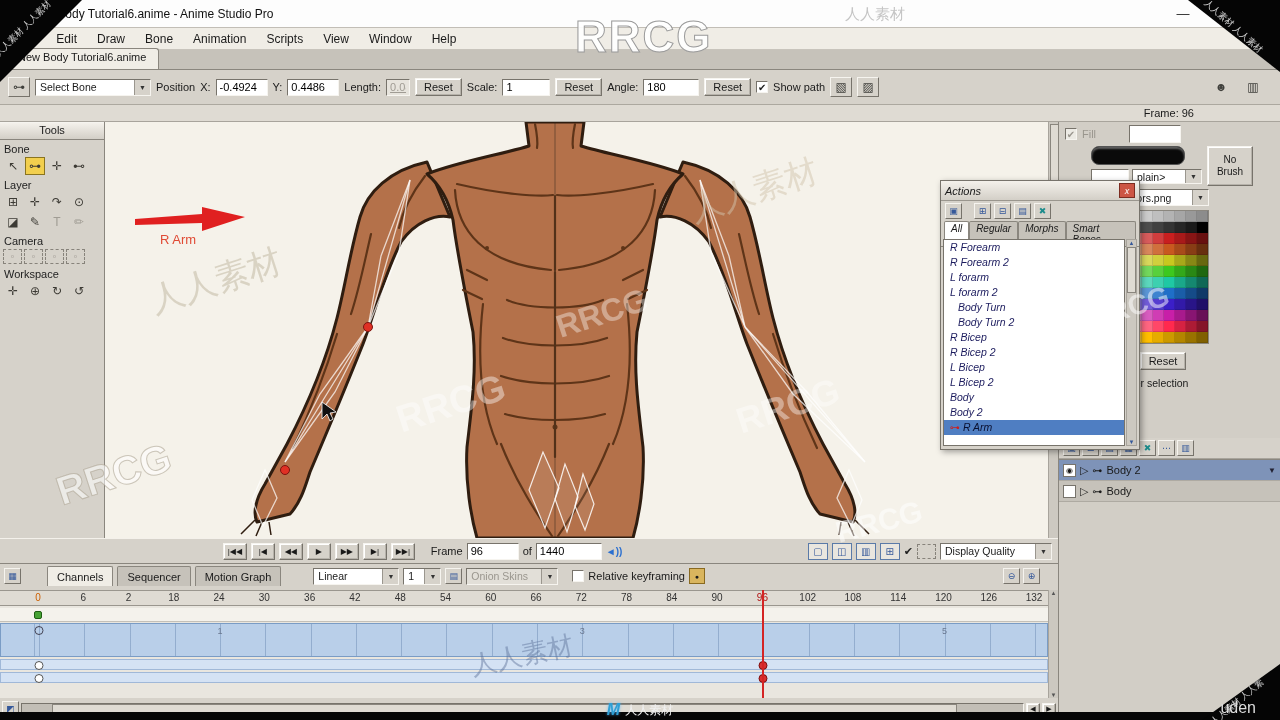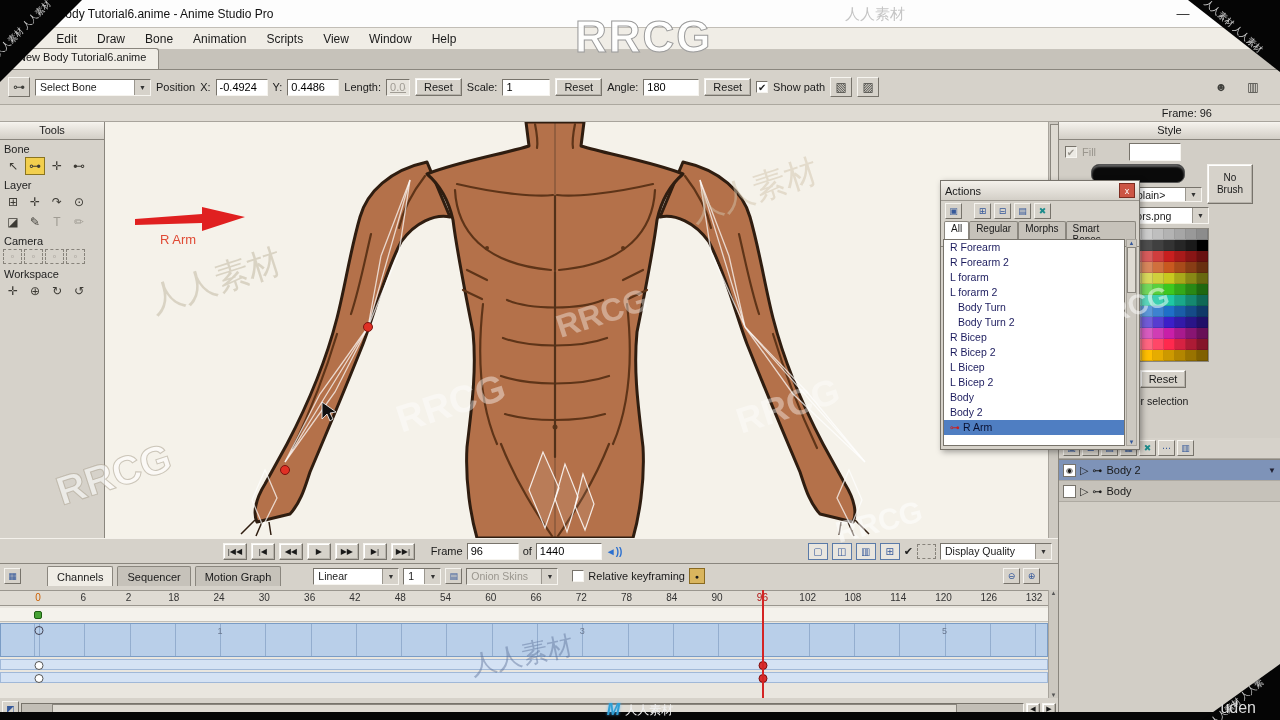--- a/index.html
+++ b/index.html
@@ -40,21 +40,21 @@
   .tabbar{position:absolute;top:50px;left:0;width:1280px;height:20px;background:#c6c2ba;border-bottom:1px solid #8a867e;
       display:flex;align-items:flex-end;padding-left:5px;box-sizing:border-box;z-index:4;}
   .doc-tab{background:#f0ede6;border:1px solid #8a867e;border-bottom:none;border-radius:3px 3px 0 0;
       padding:2px 12px;font-size:11px;height:16px;}
   
   .toolbar{position:absolute;top:70px;left:0;width:1280px;height:35px;background:#d6d2ca;border-bottom:1px solid #aca89f;
       display:flex;align-items:center;gap:5px;padding:0 8px;box-sizing:border-box;z-index:4;}
   .tb-label{font-size:11px;}
   .statusbar{position:absolute;top:105px;left:0;width:1280px;height:17px;background:#dfdbd3;border-bottom:1px solid #a8a49c;
       display:flex;align-items:center;font-size:11px;padding:0 10px;box-sizing:border-box;z-index:4;}
-  .frame-ind{margin-left:auto;margin-right:58px;}
+  .frame-ind{margin-left:auto;margin-right:76px;}
   
   .tools{position:absolute;top:122px;left:0;width:105px;height:416px;background:#d6d2ca;border-right:1px solid #8a867e;box-sizing:border-box;}
   .tool-row{display:flex;gap:2px;padding:1px 3px;}
   .ti{width:20px;height:18px;display:flex;align-items:center;justify-content:center;font-size:12px;color:#3c3a34;}
   .ti.active{background:#f2cf4e;border:1px solid #8a7420;box-sizing:border-box;}
   .ti.dash{border:1px dashed #87837b;box-sizing:border-box;width:19px;height:15px;font-size:8px;color:#87837b;}
   .ti.gray{color:#a09c94;}
   .canvas{position:absolute;top:122px;left:105px;width:953px;height:416px;background:#f5f2ea;overflow:hidden;}
   .canvas svg{position:absolute;top:0;left:0;}
   .bone-annot{position:absolute;left:55px;top:110px;color:#e04a34;font-size:13px;}
@@ -111,21 +111,21 @@
   .tl-vscroll{position:absolute;top:26px;right:0;width:10px;height:108px;background:#ccc8c0;border-left:1px solid #a8a49c;box-sizing:border-box;
       display:flex;flex-direction:column;justify-content:space-between;align-items:center;font-size:6px;color:#555;}
   
   .bottombar{position:absolute;top:698px;left:0;width:1058px;height:22px;background:#d6d2ca;display:flex;align-items:center;gap:2px;
       padding:0 2px;box-sizing:border-box;z-index:3;}
   .hs-track{flex:1;height:13px;background:#c2beb6;border:1px solid;border-color:#77736b #f6f4ef #f6f4ef #77736b;position:relative;box-sizing:border-box;}
   .hs-thumb{position:absolute;left:30px;top:0;height:11px;width:905px;background:#dfdbd3;border:1px solid #8a867e;box-sizing:border-box;}
   .hs-arrow{width:14px;height:13px;font-size:7px;padding:0;}
   
   .actions{position:absolute;top:180px;left:940px;width:200px;height:270px;background:#d6d2ca;border:1px solid #77736b;
-      box-shadow:2px 2px 6px rgba(0,0,0,.35);z-index:40;box-sizing:border-box;}
+      box-shadow:2px 2px 6px rgba(0,0,0,.35);z-index:40;box-sizing:border-box;font-style:italic;}
   .act-title{height:19px;display:flex;align-items:center;background:linear-gradient(#f4f1eb,#d3cfc7);
       border-bottom:1px solid #9a968e;padding:0 4px;font-size:11px;}
   .act-close{margin-left:auto;width:14px;height:13px;background:#cc5544;color:#fff;font-size:9px;display:flex;align-items:center;justify-content:center;border:1px solid #7c2c20;}
   .act-icons{display:flex;gap:3px;padding:2px 4px;align-items:center;}
   .act-ico{width:15px;height:14px;font-size:9px;display:inline-flex;align-items:center;justify-content:center;
       background:#d6d2ca;border:1px solid;border-color:#f6f4ef #77736b #77736b #f6f4ef;color:#35589a;}
   .act-ico.teal{color:#1d8c8c;}
   .act-tabs{display:flex;padding:0 3px;border-bottom:1px solid #8a867e;}
   .act-tab{font-size:10px;padding:1px 6px;background:#c6c2ba;border:1px solid #8a867e;border-bottom:none;border-radius:2px 2px 0 0;}
   .act-tab.active{background:#fff;}
@@ -315,21 +315,20 @@
 
       <polygon points="217,280 217,297 222,292 225,299 228,297 225,291 231,290" fill="#111" stroke="#fff" stroke-width="0.8"></polygon>
     </svg>
     <div class="bone-annot">R Arm</div>
     <div class="cv-vscroll">
         <div class="thumb"></div>
       </div>
   </div>
 
   <div class="rightpanel">
-    <div class="panel-title">Style</div>
     <div class="style-row">
       <span class="cb gray">✔</span>
       <span style="color:#9a968e">Fill</span>
       <span class="swatch-box" style="margin-left:28px"></span>
     </div>
     <div class="style-row" style="align-items:flex-start;">
       <div style="display:flex;flex-direction:column;gap:4px;margin-left:26px;">
         <span class="stroke-pill"></span>
         <div style="display:flex;gap:3px;">
           <span class="field" style="width:38px;height:15px;"></span>

